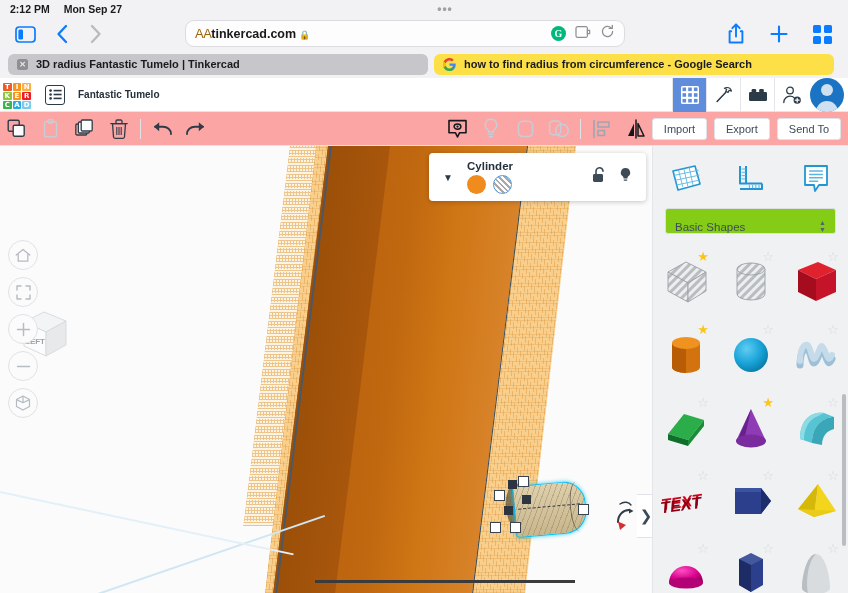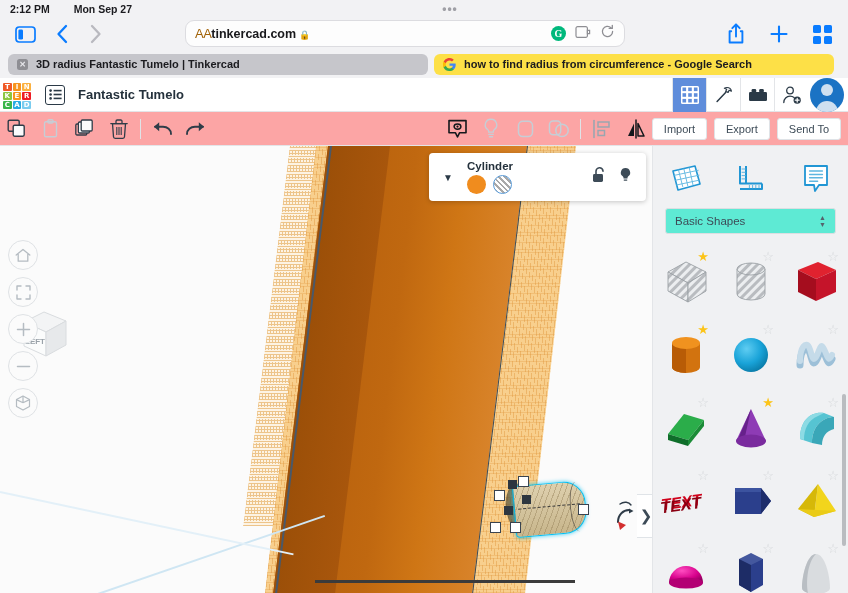--- a/index.html
+++ b/index.html
@@ -11,21 +11,21 @@
   }
   .screen { position: relative; width: 848px; height: 593px; background:#f2f2f4; }
 
   
   .statusbar {
     position:absolute; left:0; top:0; width:848px; height:18px;
     display:flex; align-items:center; background:#f2f2f4;
     font-size:10.5px; font-weight:bold; color:#1b1b1f;
   }
   .sb-time { margin-left:10px; }
-  .sb-date { margin-left:24px; }
+  .sb-date { margin-left:14px; }
   .sb-dots { flex:1; text-align:center; color:#a0a0a6; font-size:12px; letter-spacing:1px; line-height:8px;}
   .sb-right { display:flex; gap:0; margin-right:10px;margin-top:32px; }
   .sb-pct { font-size:10.5px; font-weight:bold; }
   .batt { width:22px; height:11px; border:1.2px solid #1b1b1f; border-radius:3px; position:relative; }
   .batt::after{content:""; position:absolute; right:-3.2px; top:3px; width:2px; height:5px; background:#1b1b1f; border-radius:0 1px 1px 0;}
   .batt i{ position:absolute; left:1.4px; top:1.4px; bottom:1.4px; width:72%; background:#1b1b1f; border-radius:1.5px; display:block;}
 
   
   .safaribar {
     position:absolute; left:0; top:18px; width:848px; height:32px;
@@ -62,21 +62,21 @@
 
   
   .tc-header { position:absolute; left:0; top:78px; width:848px; height:34px; background:#fff;
                border-bottom:1px solid #e3e5e8; display:flex; align-items:center; }
   .tc-logo { width:28px;height:24px;margin-left:3px; display:grid; grid-template-columns:repeat(3,1fr);
              grid-template-rows:repeat(3,1fr); gap:1px; }
   .tc-logo span{ font-size:7px; font-weight:bold; color:#fff; display:flex;align-items:center;justify-content:center;
                  border-radius:1px; font-family:"DejaVu Sans", sans-serif;}
   .doc-icon { margin-left:14px; width:20px;height:20px; border:1.6px solid #2b3a47; border-radius:3px;
               display:flex; align-items:center; justify-content:center;}
-  .doc-title { margin-left:13px; font-size:13px; font-weight:bold; color:#24313c; }
+  .doc-title { margin-left:13px; font-size:10px; font-weight:bold; color:#24313c; }
   .tc-head-right { margin-left:auto; display:flex; align-items:center; height:34px; }
   .hbtn { width:34px; height:34px; display:flex; align-items:center; justify-content:center;
           border-left:1px solid #e3e5e8; color:#2b3a47;}
   .hbtn.sel { background:#5f8ddb; color:#fff; }
   .avatar { width:34px;height:34px; border-radius:50%; background:#1b73c4; margin:0 4px 0 2px;
             display:flex; align-items:flex-end; justify-content:center; overflow:hidden; position:relative; flex:none;}
   .avatar::before{content:""; position:absolute; top:6px; width:12px;height:12px;border-radius:50%;background:#cfe0f0;}
   .avatar::after{content:""; position:absolute; bottom:-3px; width:22px;height:14px;border-radius:11px 11px 0 0;background:#cfe0f0;}
 
   
@@ -156,22 +156,22 @@
   .sw-solid { width:19px;height:19px;border-radius:50%; background:#f08c1e; }
   .sw-hole { width:19px;height:19px;border-radius:50%; border:1.6px solid #5a9bd8;
      background:repeating-linear-gradient(45deg,#fff 0 2px,#a9a9a9 2px 4px);}
   .cp-right { display:flex; align-items:center; gap:12px; padding-right:14px; color:#3d4b57;}
 
   
   .rpanel { position:absolute; left:652px; top:146px; width:196px; height:447px; background:#f0f1f3;
             border-left:1px solid #e3e5e8; }
   .rp-tabs { display:flex; align-items:center; justify-content:space-around; height:56px; padding-top:8px;}
   .rp-tab { width:40px; height:40px; display:flex; align-items:center; justify-content:center; color:#2196d4;}
-  .rp-select { margin:6px 12px 0 12px; height:26px; background:#5eead4; border:1px solid #dcdfe2;
-     border-radius:3px; display:flex; align-items:center; justify-content:space-between; padding:0 9px;
+  .rp-select { margin:6px 12px 0 12px; height:26px; background:#84cc16; border:1px solid #dcdfe2;
+     border-radius:3px; display:flex; align-items:flex-end; justify-content:space-between; padding:0 9px;
      font-size:11.5px; color:#3d4b57;}
   .shapegrid { margin-top:14px; display:grid; grid-template-columns:repeat(3,1fr); row-gap:6px; }
   .shapecell { position:relative; height:67px; display:flex; align-items:center; justify-content:center; }
   .star { position:absolute; right:9px; top:2px; font-size:13px; line-height:1; color:#d6d8db;}
   .star.on { color:#fcc419; }
   .rp-scroll { position:absolute; right:2px; top:248px; width:4px; height:152px; background:#b9bcc0; border-radius:2px;}
 </style>
 </head>
 <body>
 

